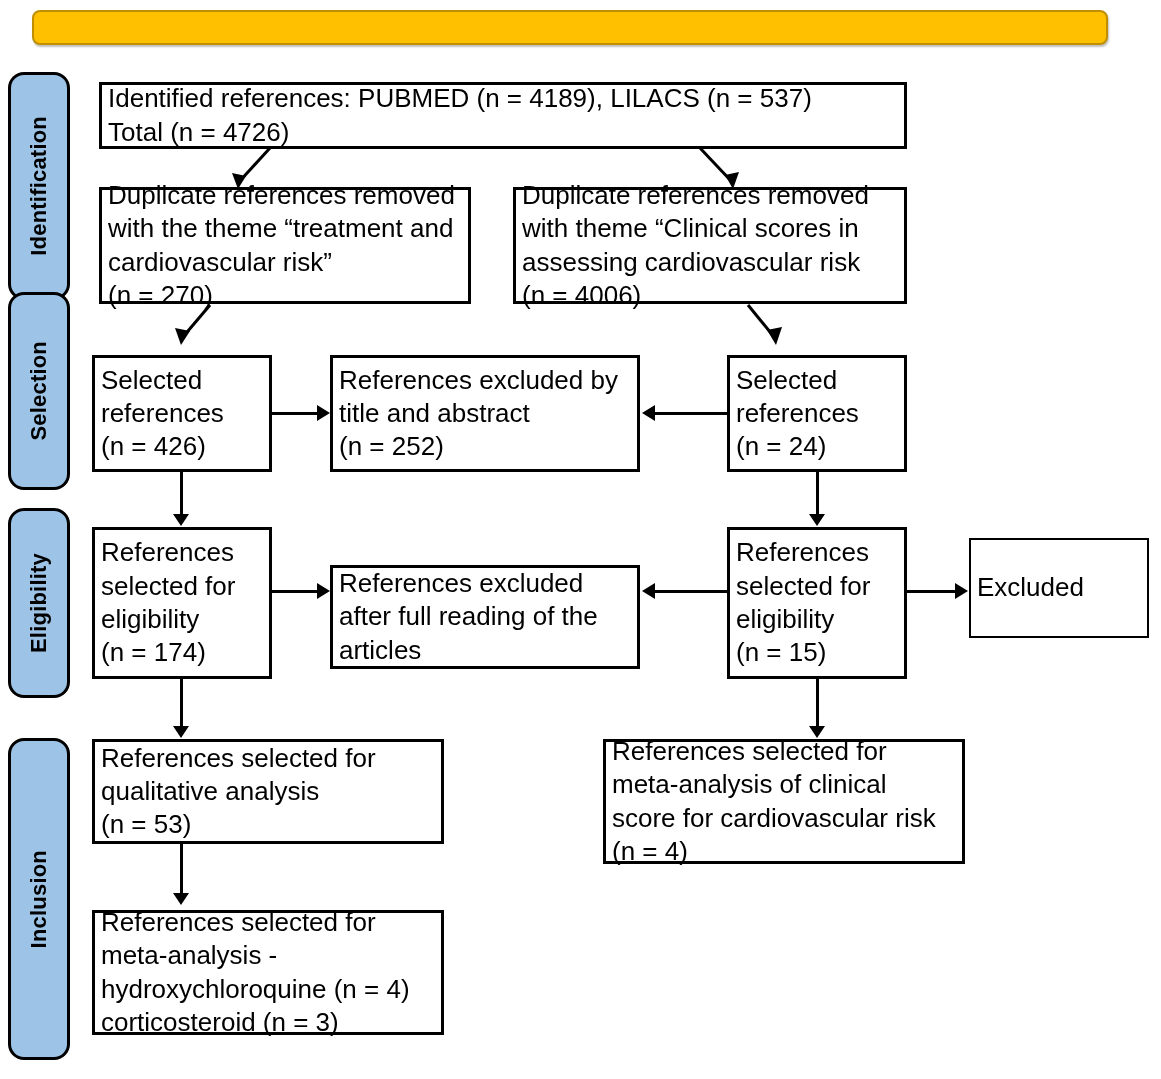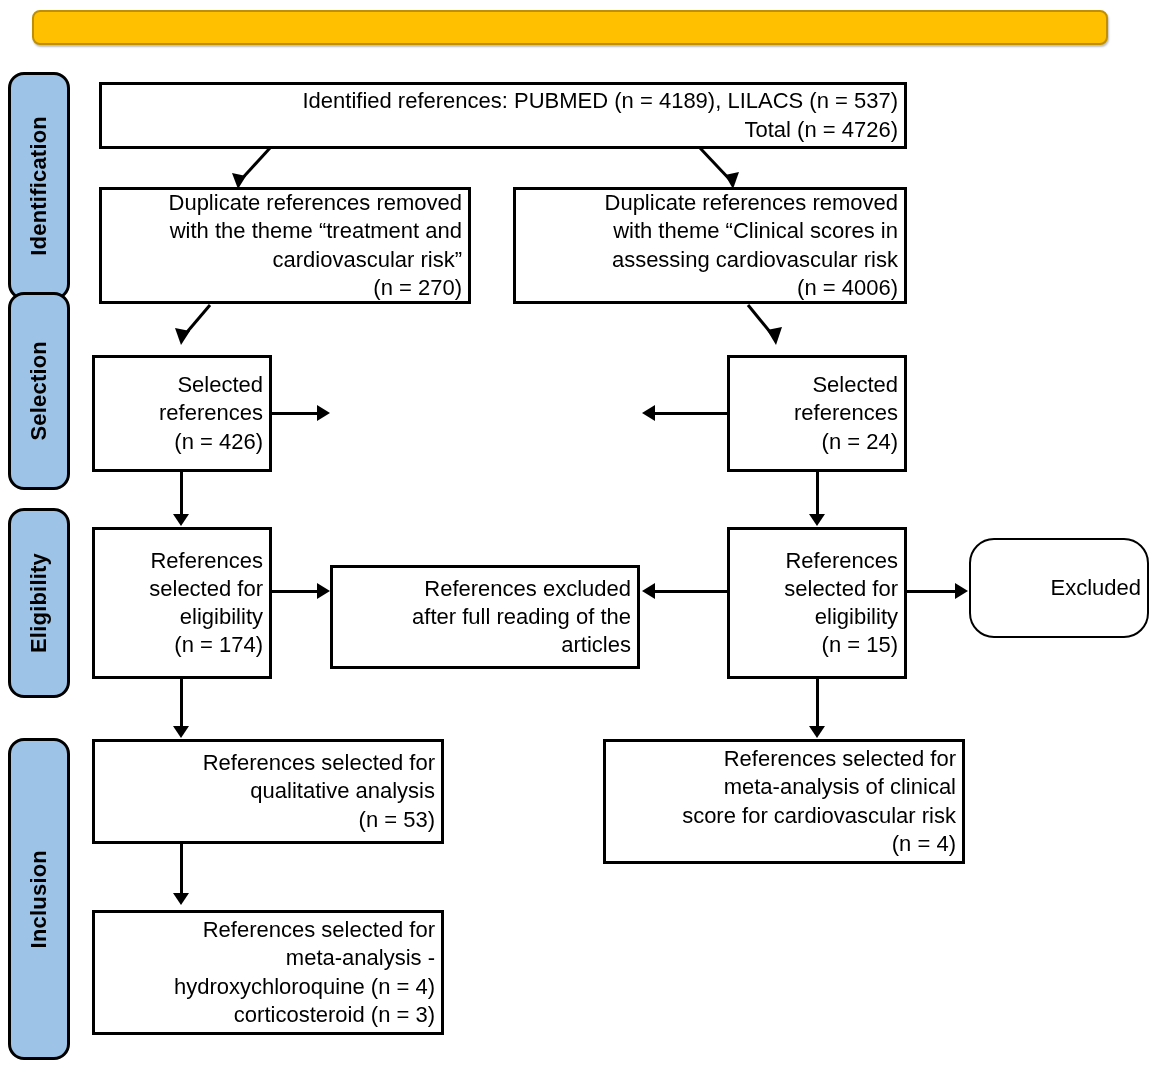--- a/index.html
+++ b/index.html
@@ -50,27 +50,27 @@
 
   
   .box{
     position:absolute;
     background:#ffffff;
     border:3px solid #000000;
     box-sizing:border-box;
     display:flex;
     align-items:center;
     justify-content:center;
-    text-align:right;
-    font-size:22px;
+    text-align:left;
+    font-size:26px;
     line-height:1.28;
     color:#000;
     padding:14px 6px;
   }
-  .box.thin{border-width:2px;border-radius:25px;}
+  .box.thin{border-width:2px;}
   .box .txt{white-space:pre-line;display:block;width:100%;}
 
   
   .ln{position:absolute;background:#000;}
   .vl{width:3px;}
   .hl{height:3px;}
   .arrow-down{
     position:absolute;width:0;height:0;
     border-left:8px solid transparent;
     border-right:8px solid transparent;
@@ -142,20 +142,25 @@
     <line x1="748" y1="3" x2="775" y2="36" stroke="#000" stroke-width="3"></line>
     <polygon points="776,43 767,28 782,25" fill="#000"></polygon>
   </svg>
 
   <div class="box" style="left:92px;top:355px;width:180px;height:117px;">
     <span class="txt">Selected
 references
 (n = 426)</span>
   </div>
 
+  <div class="box" style="left:330px;top:355px;width:310px;height:117px;">
+    <span class="txt">References excluded by
+title and abstract
+(n = 252)</span>
+  </div>
 
   <div class="box" style="left:727px;top:355px;width:180px;height:117px;">
     <span class="txt">Selected
 references
 (n = 24)</span>
   </div>
 
   <div class="ln hl" style="left:272px;top:412px;width:45px;"></div>
   <div class="arrow-right" style="left:317px;top:405px;"></div>
 

